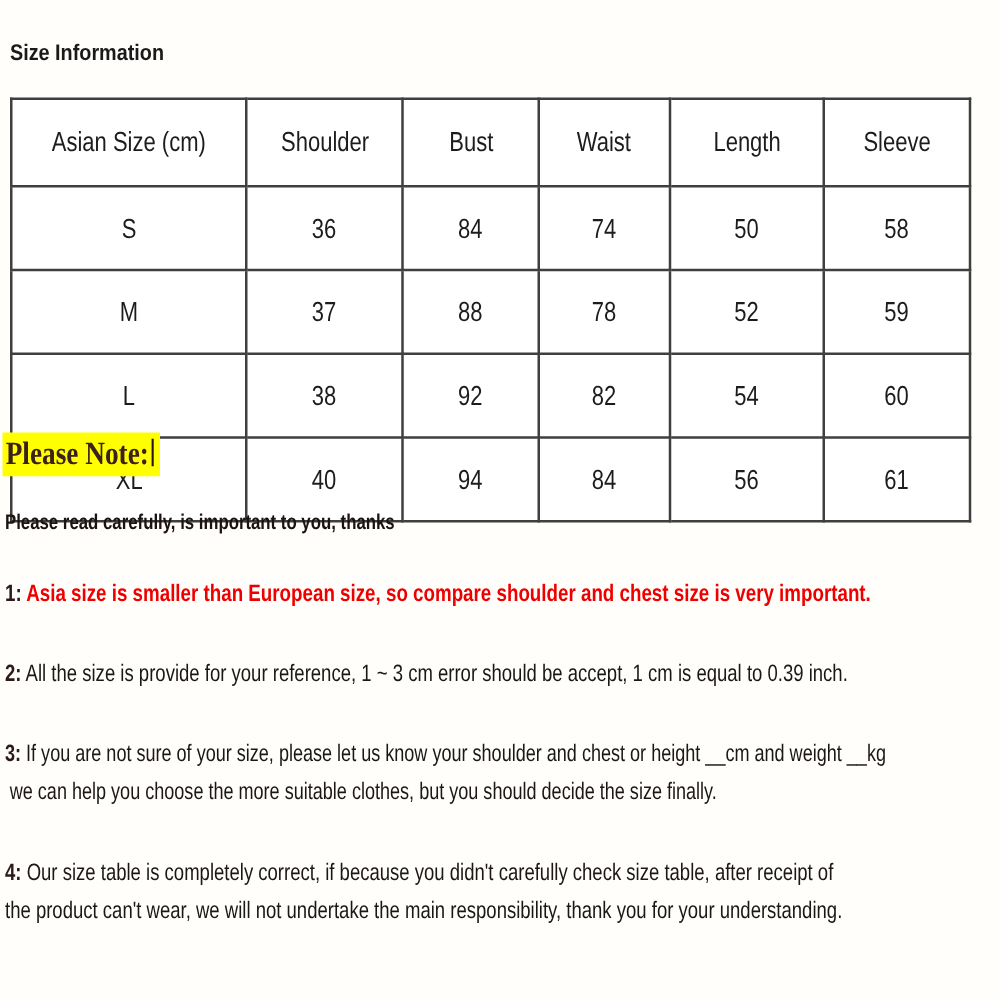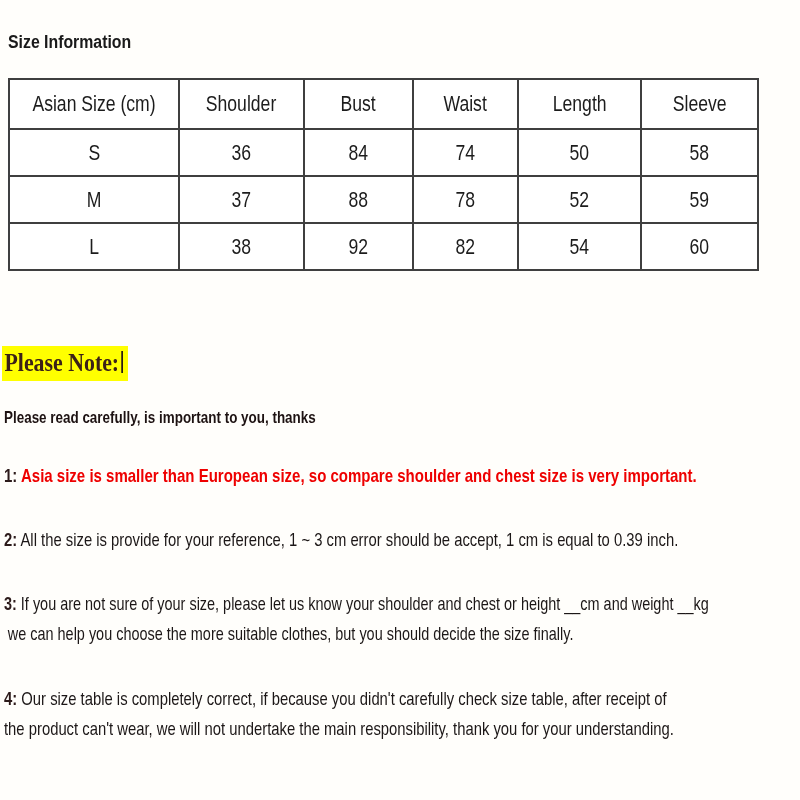--- a/index.html
+++ b/index.html
@@ -12,21 +12,21 @@
     position:absolute;left:8px;top:32px;margin:0;
     font-size:18px;font-weight:bold;color:#1a1a1a;
     transform:scaleX(0.88);transform-origin:0 0;white-space:nowrap;
   }
   table.size-table{
     position:absolute;left:8px;top:78px;
     border-collapse:collapse;table-layout:fixed;
   }
   .size-table th,.size-table td{
     border:2px solid #3f3f3f;text-align:center;vertical-align:middle;
-    font-weight:normal;font-size:22px;color:#1c1c1c;padding:6px;overflow:hidden;
+    font-weight:normal;font-size:22px;color:#1c1c1c;padding:16px;overflow:hidden;
     background:#ffffff;
   }
   .size-table th{height:36px;}
   .size-table td{height:33px;}
   .size-table .sq{display:inline-block;transform:scaleX(0.8);white-space:nowrap;}
   .please-note{
     position:absolute;left:2px;top:348px;margin:0;
     transform:scaleX(0.84);transform-origin:0 0;white-space:nowrap;
   }
   .hl{
@@ -98,20 +98,28 @@
       <td><span class="sq">59</span></td>
     </tr>
     <tr>
       <td><span class="sq">L</span></td>
       <td><span class="sq">38</span></td>
       <td><span class="sq">92</span></td>
       <td><span class="sq">82</span></td>
       <td><span class="sq">54</span></td>
       <td><span class="sq">60</span></td>
     </tr>
+    <tr>
+      <td><span class="sq">XL</span></td>
+      <td><span class="sq">40</span></td>
+      <td><span class="sq">94</span></td>
+      <td><span class="sq">84</span></td>
+      <td><span class="sq">56</span></td>
+      <td><span class="sq">61</span></td>
+    </tr>
   </tbody>
 </table>
 
 <p class="please-note"><span class="hl"><span>Please Note:</span><span class="cursor"></span></span></p>
 
 <p class="intro">Please read carefully, is important to you, thanks</p>
 
 <p class="note note1"><span class="num">1:</span> <span class="txt">Asia size is smaller than European size, so compare shoulder and chest size is very important.</span></p>
 
 <p class="note note2"><span class="num">2:</span> <span class="txt">All the size is provide for your reference, 1 ~ 3 cm error should be accept, 1 cm is equal to 0.39 inch.</span></p>

